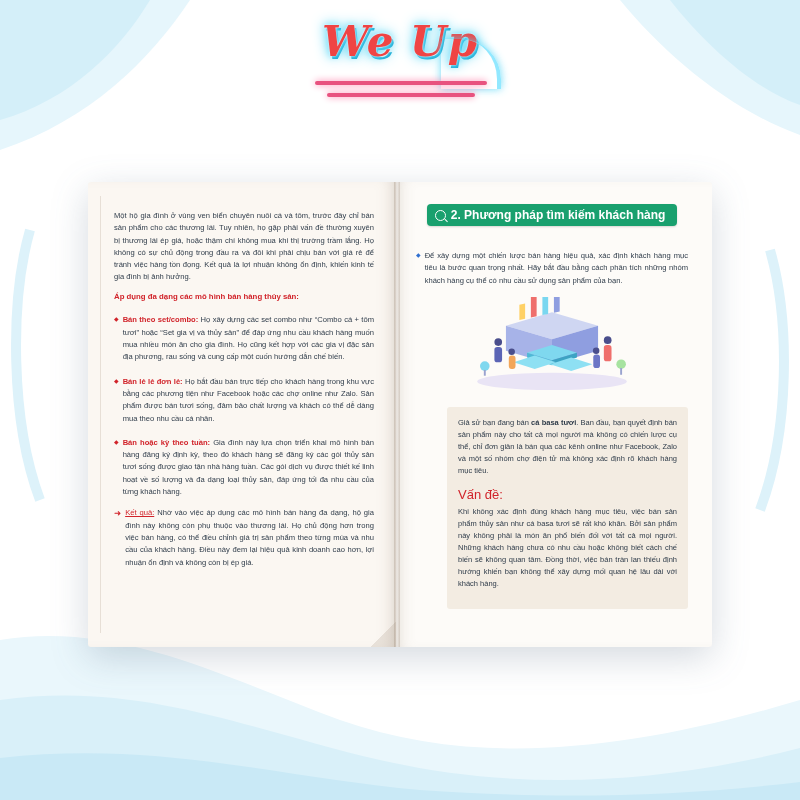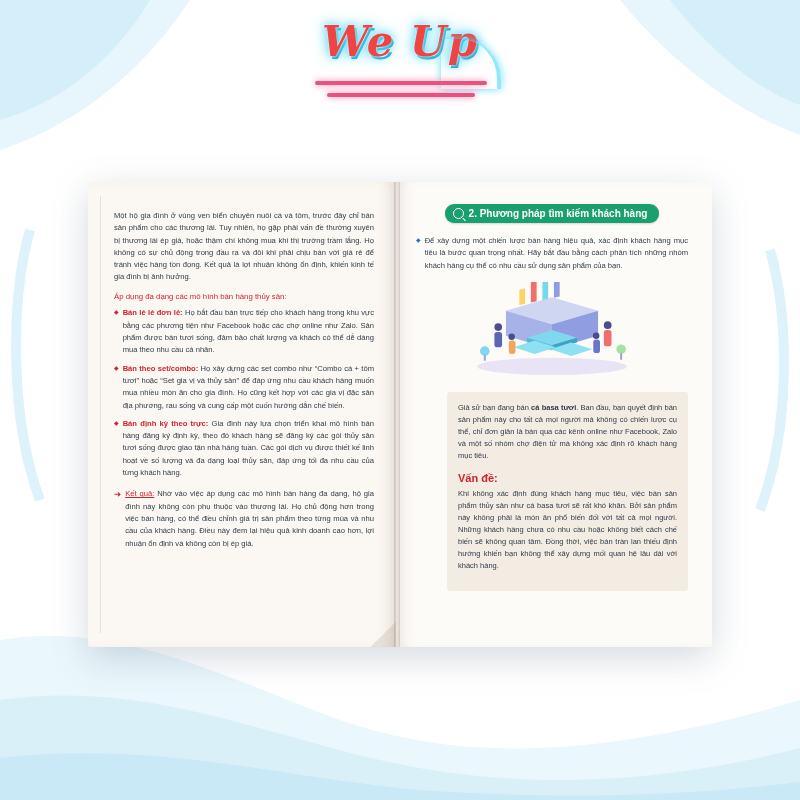--- a/index.html
+++ b/index.html
@@ -124,29 +124,29 @@
   
   .body-text {
     font-size: 7.6px;
     line-height: 1.62;
     color: #2f3c4a;
     text-align: justify;
     margin: 0 0 7px 0;
   }
   .heading-red {
     font-size: 7.8px;
-    font-weight: normal;
+    font-weight: bold;
     color: #d1232a;
     margin: 0 0 5px 0;
     line-height: 1.5;
   }
   .bullet-row {
     display: flex;
     gap: 4px;
-    margin: 0 0 6px 0;
+    margin: 12px 0 6px 0;
     align-items: flex-start;
   }
   .bullet-dot {
     color: #d1232a;
     font-size: 6px;
     line-height: 1.95;
     flex: 0 0 auto;
   }
   .bullet-dot.blue { color: #2f6fd0; }
   .bullet-body {
@@ -167,24 +167,24 @@
     flex: 0 0 auto;
   }
 
   
   .section-banner {
     display: inline-flex;
     align-items: center;
     gap: 5px;
     background: #19a06e;
     color: #ffffff;
-    font-size: 10px;
+    font-size: 12px;
     font-weight: bold;
     padding: 4px 12px 4px 8px;
-    border-radius: 9px;
+    border-radius: 4px;
     margin: 0 0 12px 0;
     box-shadow: 0 1px 2px rgba(0,0,0,.15);
   }
   .banner-wrap { text-align: center; }
   .banner-icon {
     display: inline-block;
     width: 9px; height: 9px;
     border: 1.4px solid #ffffff;
     border-radius: 50%;
     position: relative;
@@ -207,22 +207,22 @@
 
   .note-card {
     background: #f3ece2;
     border-radius: 3px;
     padding: 10px 11px 11px;
     margin-top: 6px;
     margin-left: 31px;
   }
   .note-card .body-text { font-size: 7.5px; }
   .note-head {
-    font-size: 11px;
-    font-weight: bold;
+    font-size: 13px;
+    font-weight: normal;
     color: #d1232a;
     margin: 9px 0 4px;
   }
 
   
   .corner {
     position: absolute;
     right: 0; bottom: 0;
     width: 26px; height: 26px;
     background: linear-gradient(135deg, rgba(0,0,0,0) 50%, rgba(150,130,110,.18) 50%);
@@ -257,31 +257,31 @@
 
 <div class="book">
 
   <div class="page page-left">
     <p class="body-text">Một hộ gia đình ở vùng ven biển chuyên nuôi cá và tôm, trước đây chỉ bán sản phẩm cho các thương lái. Tuy nhiên, họ gặp phải vấn đề thường xuyên bị thương lái ép giá, hoặc thậm chí không mua khi thị trường trầm lắng. Họ không có sự chủ động trong đầu ra và đôi khi phải chịu bán với giá rẻ để tránh việc hàng tồn đọng. Kết quả là lợi nhuận không ổn định, khiến kinh tế gia đình bị ảnh hưởng.</p>
 
     <p class="heading-red">Áp dụng đa dạng các mô hình bán hàng thủy sản:</p>
 
     <div class="bullet-row">
       <span class="bullet-dot">◆</span>
-      <div class="bullet-body"><span class="lead-red">Bán lẻ lẻ đơn lẻ:</span><span> Họ bắt đầu bán trực tiếp cho khách hàng trong khu vực bằng các phương tiện như Facebook hoặc các chợ online như Zalo. Sản phẩm được bán tươi sống, đảm bảo chất lượng và khách có thể dễ dàng mua theo nhu cầu cá nhân.</span></div>
+      <div class="bullet-body"><span class="lead-red">Bán theo set/combo:</span><span> Họ xây dựng các set combo như “Combo cá + tôm tươi” hoặc “Set gia vị và thủy sản” để đáp ứng nhu cầu khách hàng muốn mua nhiều món ăn cho gia đình. Họ cũng kết hợp với các gia vị đặc sản địa phương, rau sống và cung cấp một cuốn hướng dẫn chế biến.</span></div>
     </div>
 
     <div class="bullet-row">
       <span class="bullet-dot">◆</span>
-      <div class="bullet-body"><span class="lead-red">Bán theo set/combo:</span><span> Họ xây dựng các set combo như “Combo cá + tôm tươi” hoặc “Set gia vị và thủy sản” để đáp ứng nhu cầu khách hàng muốn mua nhiều món ăn cho gia đình. Họ cũng kết hợp với các gia vị đặc sản địa phương, rau sống và cung cấp một cuốn hướng dẫn chế biến.</span></div>
+      <div class="bullet-body"><span class="lead-red">Bán lẻ lẻ đơn lẻ:</span><span> Họ bắt đầu bán trực tiếp cho khách hàng trong khu vực bằng các phương tiện như Facebook hoặc các chợ online như Zalo. Sản phẩm được bán tươi sống, đảm bảo chất lượng và khách có thể dễ dàng mua theo nhu cầu cá nhân.</span></div>
     </div>
 
     <div class="bullet-row">
       <span class="bullet-dot">◆</span>
-      <div class="bullet-body"><span class="lead-red">Bán định kỳ theo trực:</span><span> Gia đình này lựa chọn triển khai mô hình bán hàng đăng ký định kỳ, theo đó khách hàng sẽ đăng ký các gói thủy sản tươi sống được giao tận nhà hàng tuần. Các gói dịch vụ được thiết kế linh hoạt về số lượng và đa dạng loại thủy sản, đáp ứng tối đa nhu cầu của từng khách hàng.</span></div>
+      <div class="bullet-body"><span class="lead-red">Bán hoặc kỳ theo tuần:</span><span> Gia đình này lựa chọn triển khai mô hình bán hàng đăng ký định kỳ, theo đó khách hàng sẽ đăng ký các gói thủy sản tươi sống được giao tận nhà hàng tuần. Các gói dịch vụ được thiết kế linh hoạt về số lượng và đa dạng loại thủy sản, đáp ứng tối đa nhu cầu của từng khách hàng.</span></div>
     </div>
 
     <div class="bullet-row result-row">
       <span class="arrow">➜</span>
       <div class="bullet-body"><span class="lead-red-u">Kết quả:</span><span> Nhờ vào việc áp dụng các mô hình bán hàng đa dạng, hộ gia đình này không còn phụ thuộc vào thương lái. Họ chủ động hơn trong việc bán hàng, có thể điều chỉnh giá trị sản phẩm theo từng mùa và nhu cầu của khách hàng. Điều này đem lại hiệu quả kinh doanh cao hơn, lợi nhuận ổn định và không còn bị ép giá.</span></div>
     </div>
     <div class="corner"></div>
   </div>
 
   <div class="spine"></div>

